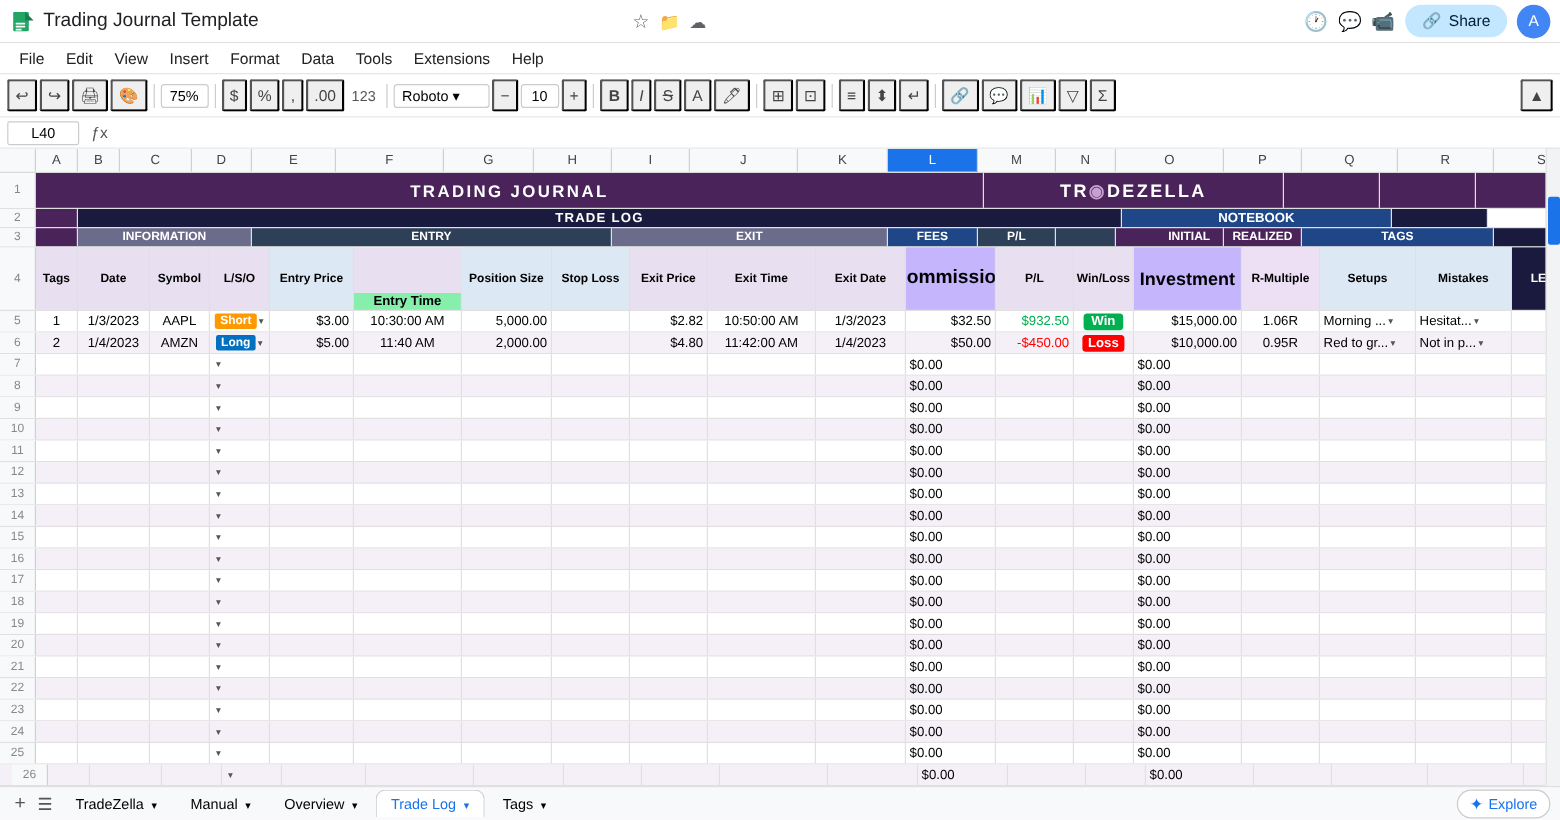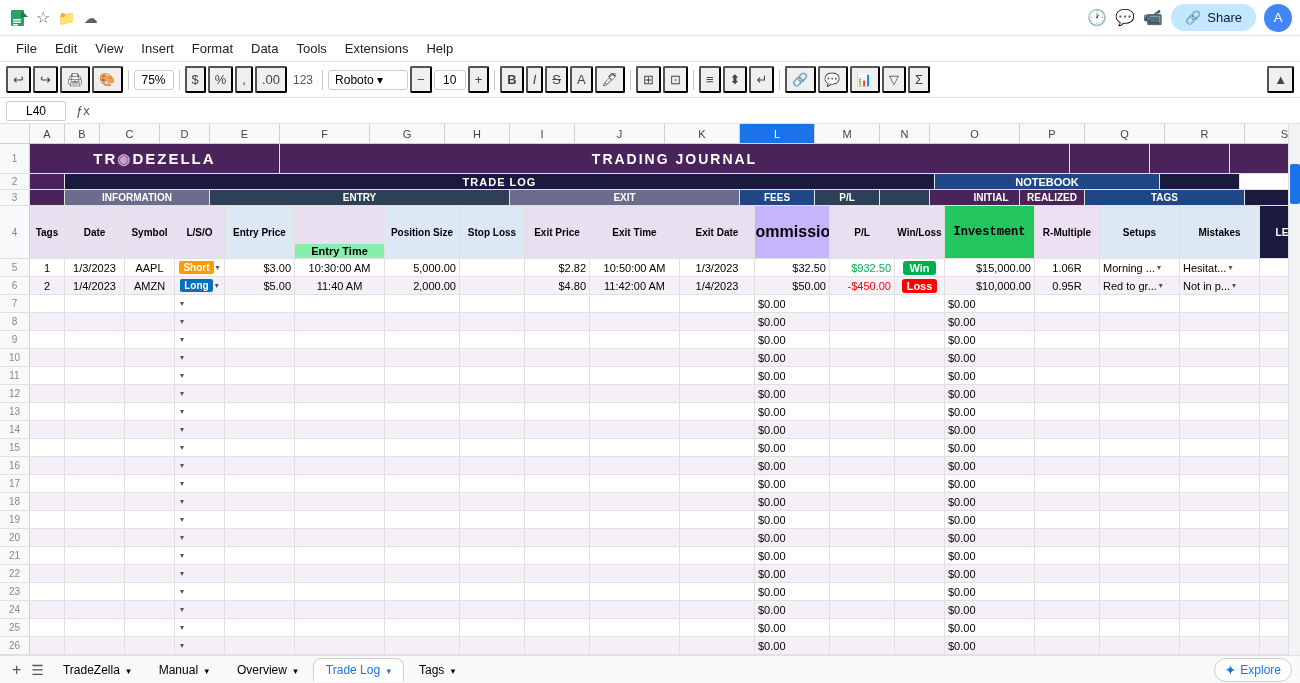--- a/index.html
+++ b/index.html
@@ -129,20 +129,21 @@
 
 <div id="topbar">
 
   <svg width="20" height="26" viewBox="0 0 20 26">
     <rect width="13" height="16" x="3" y="5" rx="1" fill="#23a566"></rect>
     <polygon points="13,5 20,12 13,12" fill="#1a7d4e"></polygon>
     <rect width="8" height="1.5" x="5" y="14" rx="0.5" fill="white"></rect>
     <rect width="8" height="1.5" x="5" y="16.5" rx="0.5" fill="white"></rect>
     <rect width="5" height="1.5" x="5" y="19" rx="0.5" fill="white"></rect>
   </svg>
+  <span id="doc-title">Trading Journal Template</span>
   <span style="color:#5f6368;font-size:16px;">☆</span>
   <span style="color:#5f6368;font-size:14px;">📁</span>
   <span style="color:#5f6368;font-size:14px;">☁</span>
   <span style="flex:1"></span>
   <span class="topbar-icon">🕐</span>
   <span class="topbar-icon">💬</span>
   <span class="topbar-icon">📹</span>
   <div class="share-btn">
     <span>🔗</span>
     <span>Share</span>
@@ -240,27 +241,27 @@
       <div class="col-header w-80">R</div>
       <div class="col-header w-80">S</div>
     </div>
 
     <div id="grid-scroll">
       <div id="grid">
 
         <div class="grid-row" style="min-height:30px;">
           <div class="row-num">1</div>
 
+          <div class="cell center header-purple" style="width:790px;min-width:790px;font-size:14px;font-weight:bold;letter-spacing:2px;">TRADING JOURNAL</div>
+
           <div class="cell w-35 logo-cell center" style="background:#4a235a; width:250px; min-width:250px;" colspan="4">
             <span style="color:white;font-size:15px;font-weight:bold;letter-spacing:2px;">
               TR<span style="color:#c8a0d0;">◉</span>DEZELLA
             </span>
           </div>
-
-          <div class="cell center header-purple" style="width:790px;min-width:790px;font-size:14px;font-weight:bold;letter-spacing:2px;">TRADING JOURNAL</div>
 
           <div class="cell w-80" style="background:#4a235a;"></div>
           <div class="cell w-80" style="background:#4a235a;"></div>
           <div class="cell w-80" style="background:#4a235a;"></div>
         </div>
 
         <div class="grid-row" style="min-height:16px;">
           <div class="row-num">2</div>
           <div class="cell w-35" style="background:#4a235a;"></div>
 
@@ -304,21 +305,21 @@
           <div class="cell w-70 center" style="font-weight:bold;font-size:10px;background:#dde8f5;">Entry Price</div>
           <div class="cell w-90 center" style="font-weight:bold;font-size:11px;background:#86efac;margin-top:38px;">Entry Time</div>
           <div class="cell w-75 center" style="font-weight:bold;font-size:10px;background:#dde8f5;">Position Size</div>
           <div class="cell w-65 center" style="font-weight:bold;font-size:10px;background:#dde8f5;">Stop Loss</div>
           <div class="cell w-65 center" style="font-weight:bold;font-size:10px;background:#e8e0f0;">Exit Price</div>
           <div class="cell w-90 center" style="font-weight:bold;font-size:10px;background:#e8e0f0;">Exit Time</div>
           <div class="cell w-75 center" style="font-weight:bold;font-size:10px;background:#e8e0f0;">Exit Date</div>
           <div class="cell w-75 center" style="font-weight:bold;font-size:16px;background:#c4b5fd;">Commission</div>
           <div class="cell w-65 center" style="font-weight:bold;font-size:10px;background:#e8e0f0;">P/L</div>
           <div class="cell w-50 center" style="font-weight:bold;font-size:10px;background:#e8e0f0;">Win/Loss</div>
-          <div class="cell w-90 center" style="font-weight:bold;font-size:12px;background:#22c55e;font-family:Liberation Mono, monospace;">Investment</div>
+          <div class="cell w-90 center" style="font-weight:bold;font-size:15px;background:#c4b5fd;">Investment</div>
           <div class="cell w-65 center" style="font-weight:bold;font-size:10px;background:#ede0f5;">R-Multiple</div>
           <div class="cell w-80 center" style="font-weight:bold;font-size:10px;background:#dde8f5;">Setups</div>
           <div class="cell w-80 center" style="font-weight:bold;font-size:10px;background:#dde8f5;">Mistakes</div>
           <div class="cell w-80 center" style="font-weight:bold;font-size:10px;background:#1a1a3e;color:white;">LESSONS</div>
         </div>
 
         <div class="grid-row" style="min-height:18px;background:white;">
           <div class="row-num">5</div>
           <div class="cell w-35 center">1</div>
           <div class="cell w-60 center">1/3/2023</div>
@@ -836,21 +837,21 @@
               <div class="cell w-75"></div>
               <div class="cell w-75" style="text-align: right; padding-right: 4px; font-size: 11px;">$0.00</div>
               <div class="cell w-65"></div>
               <div class="cell w-50"></div>
               <div class="cell w-90" style="text-align: right; padding-right: 4px; font-size: 11px;">$0.00</div>
               <div class="cell w-65"></div>
               <div class="cell w-80"></div>
               <div class="cell w-80"></div>
               <div class="cell w-80"></div>
             </div>
-            <div class="grid-row" style="min-height: 18px; background: rgb(245, 240, 248);">
+            <div class="grid-row" style="min-height: 18px; background: rgb(245, 240, 248); padding-left: 10px;">
               <div class="row-num">26</div>
               <div class="cell w-35"></div>
               <div class="cell w-60"></div>
               <div class="cell w-50"></div>
               <div class="cell w-50">
                 <span class="dropdown-arrow">▾</span>
               </div>
               <div class="cell w-70"></div>
               <div class="cell w-90"></div>
               <div class="cell w-75"></div>

